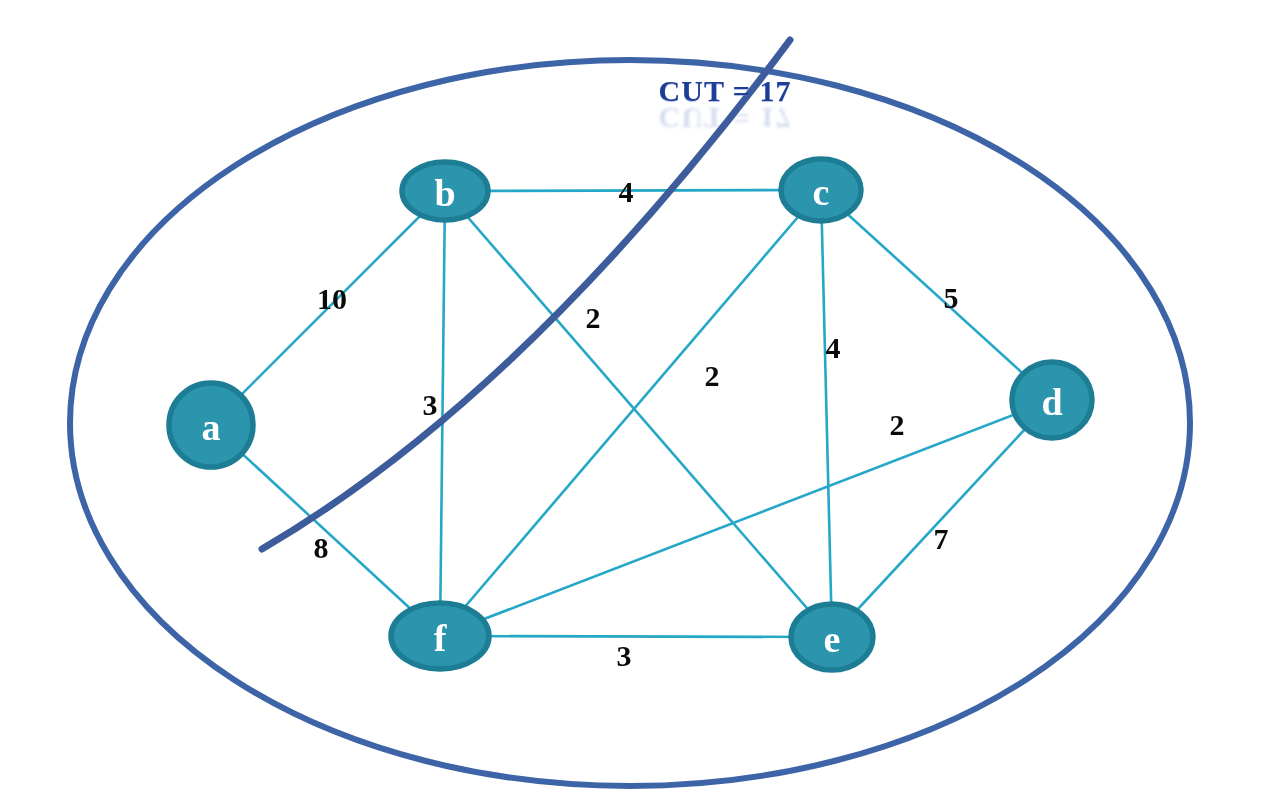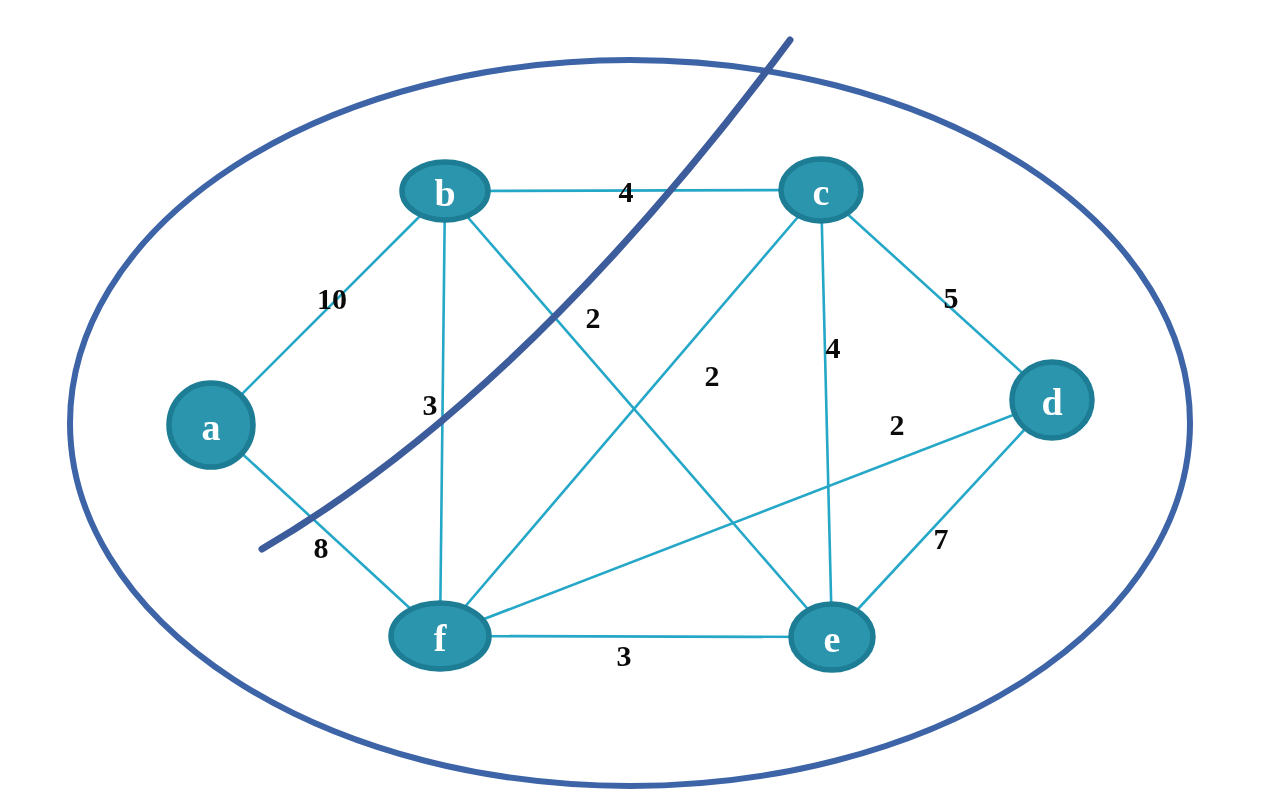--- a/index.html
+++ b/index.html
@@ -98,13 +98,17 @@
       <ellipse cx="821" cy="190" rx="40" ry="31" fill="#2b95ad" stroke="#1d7d95" stroke-width="5.5"></ellipse>
       <text x="821" y="192" text-anchor="middle" dominant-baseline="central" class="node-label" fill="#ffffff">c</text>
       <ellipse cx="1052" cy="400" rx="40" ry="38" fill="#2b95ad" stroke="#1d7d95" stroke-width="5.5"></ellipse>
       <text x="1052" y="402" text-anchor="middle" dominant-baseline="central" class="node-label" fill="#ffffff">d</text>
       <ellipse cx="832" cy="637" rx="41" ry="33" fill="#2b95ad" stroke="#1d7d95" stroke-width="5.5"></ellipse>
       <text x="832" y="639" text-anchor="middle" dominant-baseline="central" class="node-label" fill="#ffffff">e</text>
       <ellipse cx="440" cy="636" rx="49" ry="33" fill="#2b95ad" stroke="#1d7d95" stroke-width="5.5"></ellipse>
       <text x="440" y="638" text-anchor="middle" dominant-baseline="central" class="node-label" fill="#ffffff">f</text>
     </svg>
 
+  <div class="cut-label-wrap">
+    <div class="cut-label">CUT = 17</div>
+    <div class="cut-label-reflection">CUT = 17</div>
+  </div>
 </div>
 
 </body></html>

